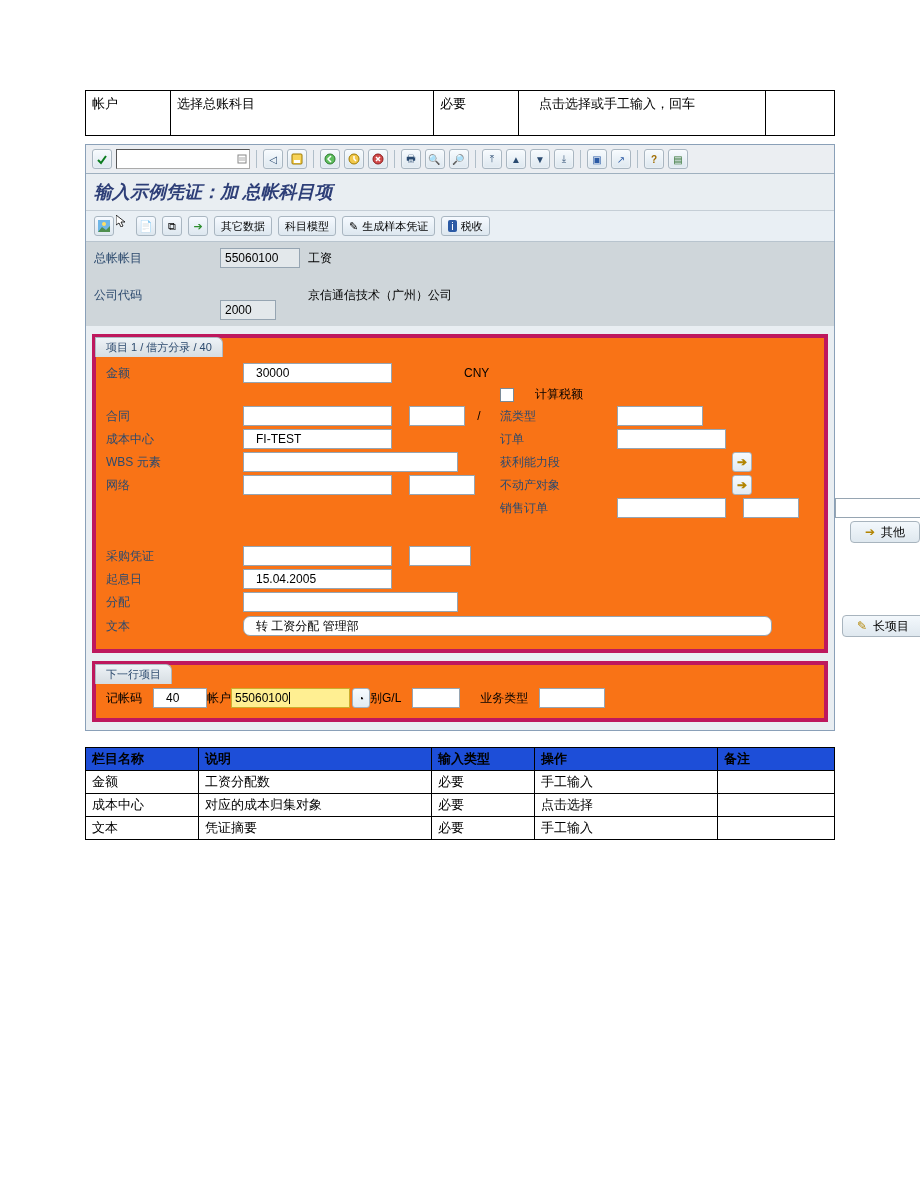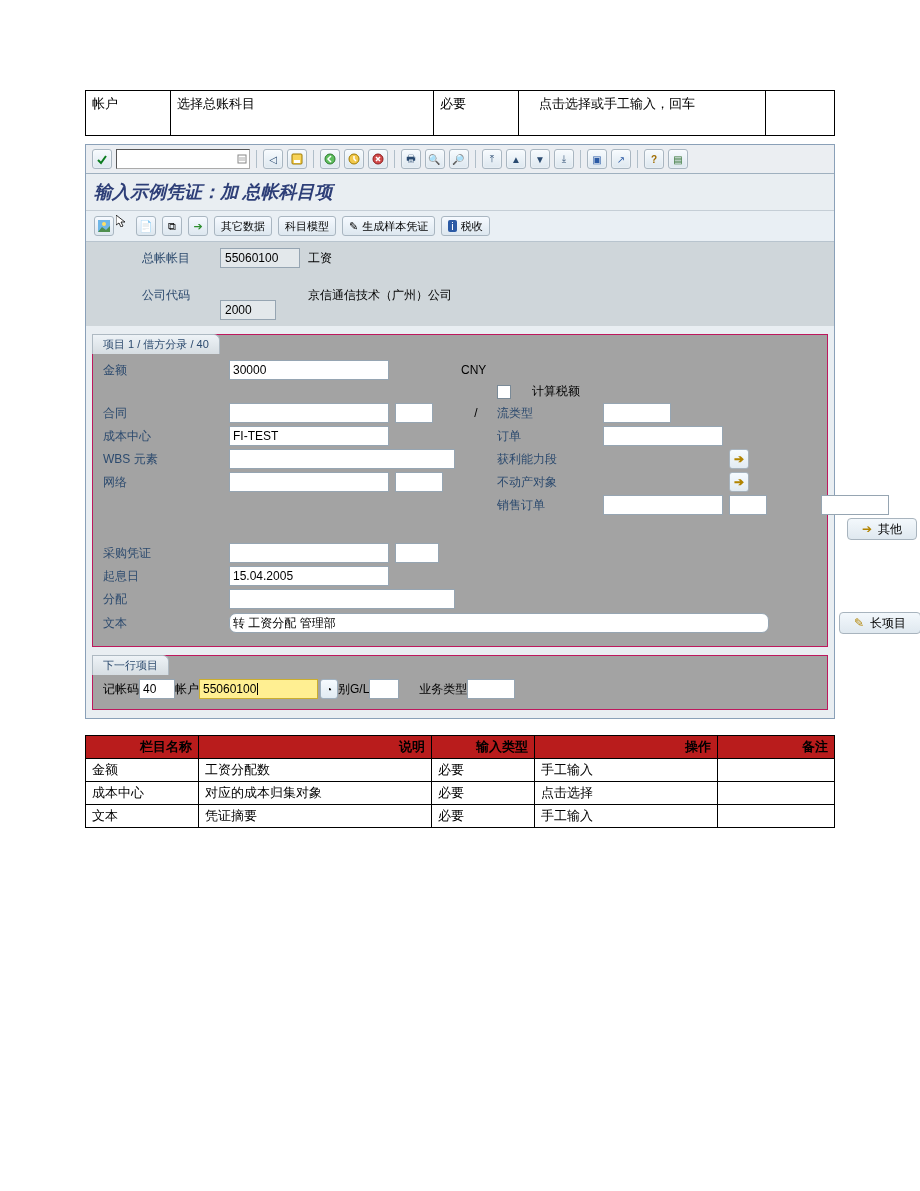--- a/index.html
+++ b/index.html
@@ -22,23 +22,23 @@
     margin-bottom: 18px;
   }
   table.doc th, table.doc td {
     border: 1px solid #000;
     padding: 2px 6px;
     vertical-align: top;
     text-align: left;
     font-weight: normal;
   }
   table.doc th {
-    background: #b91c1c;
+    background: #1d4ed8;
     font-weight: bold;
-    text-align: right;
+    text-align: left;
   }
 
   
   table.topdoc {
     border-collapse: collapse;
     width: 100%;
     font-size: 13px;
     margin-bottom: 8px;
   }
   table.topdoc td {
@@ -146,35 +146,35 @@
   .hdr {
     background: #cfd6da;
     padding: 6px 8px;
     display: grid;
     grid-template-columns: 120px 80px 230px 1fr;
     row-gap: 3px;
     column-gap: 6px;
     align-items: center;
     font-size: 12px;
   }
-  .hdr .lbl { color: #2c4a6e; margin-left: 48px; }
+  .hdr .lbl { color: #2c4a6e; }
   .hdr .valbox {
     border: 1px solid #96a5b2;
     background: #e3e8eb;
     padding: 1px 4px;
     height: 16px;
     line-height: 16px;
   }
   .hdr .desc { padding-left: 2px; }
 
   
   .tabstrip {
     margin: 8px 6px;
-    border: 1px solid #be185d;
-    background: #a3a3a3;
+    border: 4px solid #be185d;
+    background: #f97316;
     padding-bottom: 6px;
   }
   .tabstrip .tab {
     display: inline-block;
     background: linear-gradient(#eef3f7,#d6dde2);
     border: 1px solid #aeb9c2;
     border-bottom: none;
     padding: 2px 10px;
     margin: -1px 0 0 -1px;
     font-size: 11px;
@@ -189,21 +189,22 @@
     column-gap: 6px;
     align-items: center;
     font-size: 12px;
   }
   .form-area .lbl { color: #2c4a6e; }
   .inp {
     border: 1px solid #96a5b2;
     background: #fff;
     height: 16px;
     line-height: 16px;
-    padding: 1px 3px;
+    padding: 1px 12px;
+    margin-left: 11px;
   }
   .cbx {
     width: 12px; height: 12px;
     display: inline-block;
     border: 1px solid #7a8a97;
     background: #fff;
     vertical-align: middle;
   }
   .arrow-btn {
     width: 18px; height: 18px;

